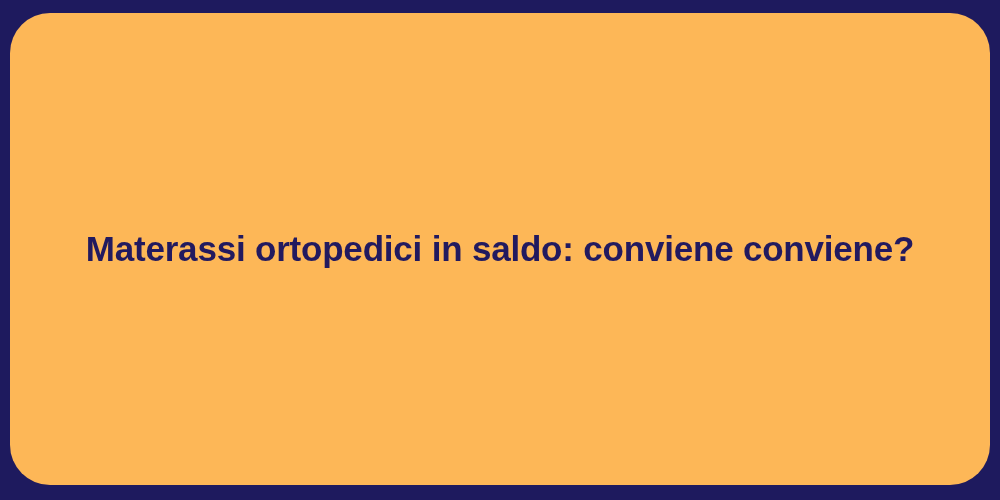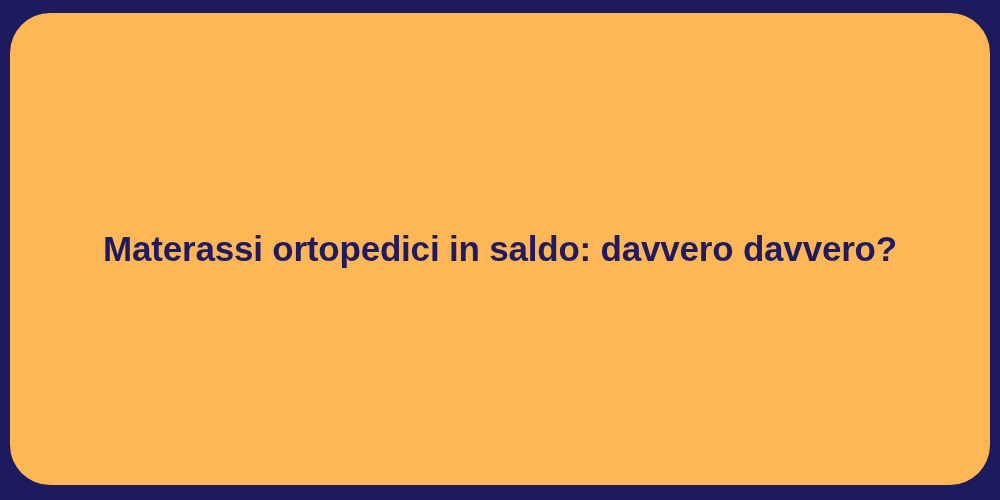--- a/index.html
+++ b/index.html
@@ -48,15 +48,15 @@
     line-height: 1.2;
     letter-spacing: -0.2px;
     white-space: nowrap;
   }
 </style>
 </head>
 <body>
 
 <div class="banner-frame">
   <div class="banner-card">
-    <h1 class="banner-headline">Materassi ortopedici in saldo: davvero davvero?</h1>
+    <h1 class="banner-headline">Materassi ortopedici in saldo: conviene conviene?</h1>
   </div>
 </div>
 
 </body></html>

